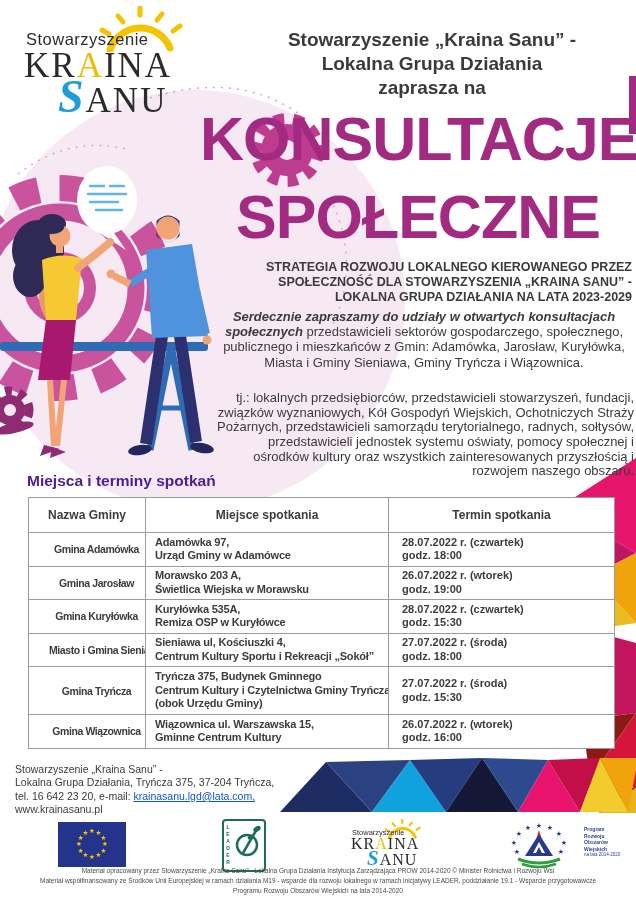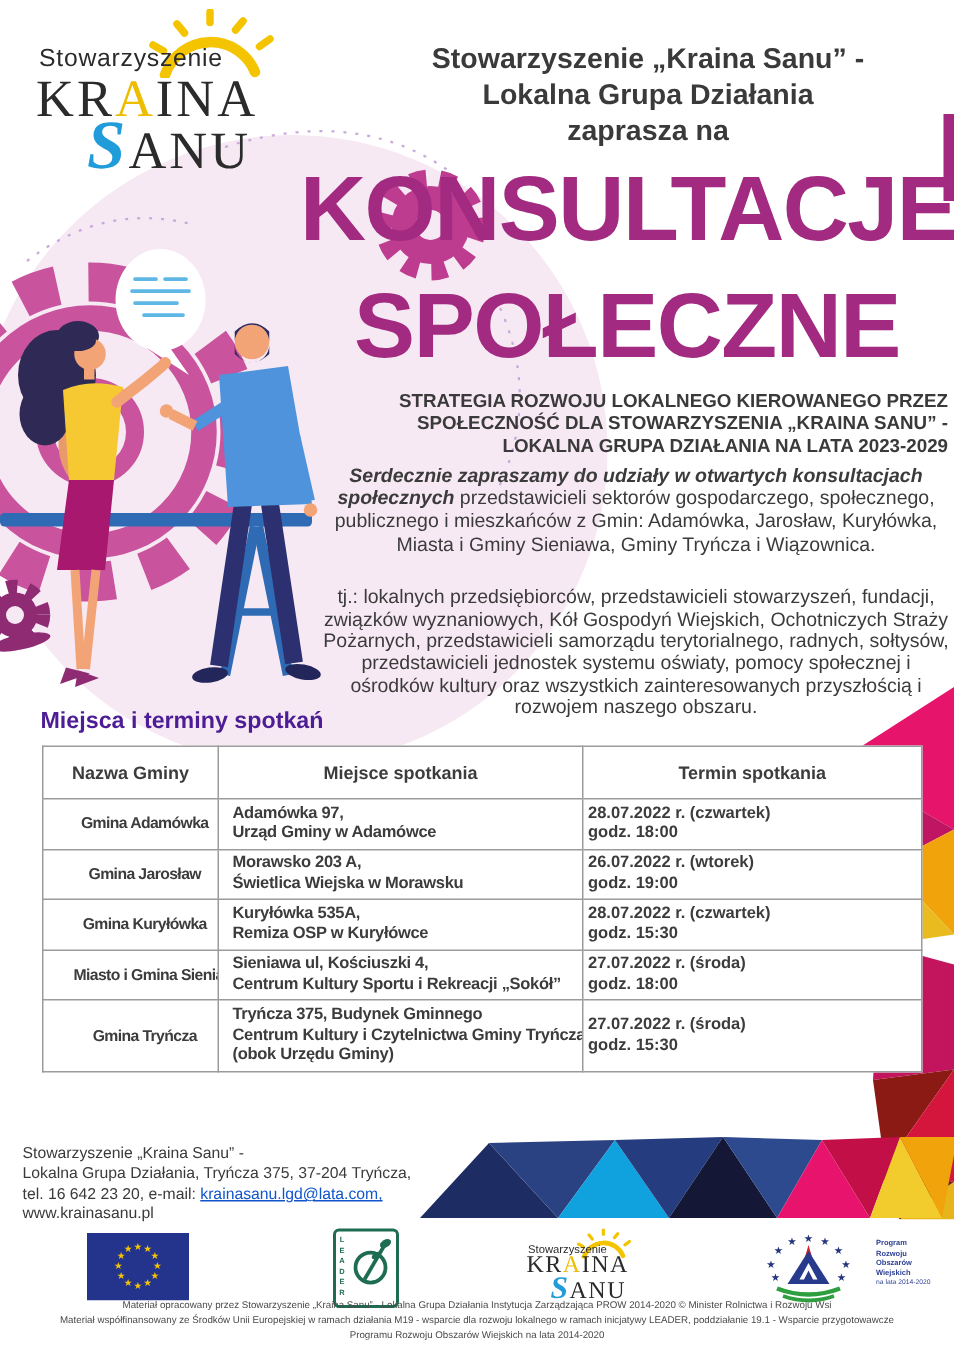--- a/index.html
+++ b/index.html
@@ -22,32 +22,32 @@
 
   
   .title{left:200px;top:100px;width:436px;text-align:center;z-index:4;
          font-weight:700;font-size:61px;line-height:1.28;letter-spacing:-1px;color:#a22a80;}
 
   
   .p-strategy{left:216px;top:260px;width:416px;text-align:right;font-weight:700;
               font-size:12.5px;line-height:1.2;color:#3a3a3a;z-index:4;}
   .p-invite{left:214px;top:309px;width:420px;text-align:center;font-size:13px;line-height:1.17;z-index:4;}
   .p-invite .lead{font-weight:700;font-style:italic;}
-  .p-participants{left:214px;top:391px;width:420px;text-align:center;font-size:13px;line-height:1.13;z-index:4;}
+  .p-participants{left:214px;top:391px;width:420px;text-align:right;font-size:13px;line-height:1.13;z-index:4;}
 
   
   .sched-head{left:27px;top:472px;font-size:15.5px;font-weight:700;color:#4c1d95;z-index:5;}
   table.sched{position:absolute;left:28px;top:497px;width:586px;border-collapse:collapse;
               background:#fff;z-index:5;table-layout:fixed;}
   table.sched th,table.sched td{border:1.5px solid #9b9b9b;vertical-align:middle;
               color:#3c3c3c;font-weight:700;overflow:hidden;margin-left:21px;}
   table.sched th{font-size:12px;text-align:center;height:32px;}
   table.sched td.c1{font-size:10.5px;letter-spacing:-.4px;text-align:center;white-space:nowrap;padding-left:20px;}
   table.sched td.c2{font-size:11px;letter-spacing:-.2px;padding-left:9px;white-space:nowrap;line-height:1.22;}
-  table.sched td.c3{font-size:11px;padding-left:3px;white-space:nowrap;line-height:1.25;}
+  table.sched td.c3{font-size:11px;padding-left:13px;white-space:nowrap;line-height:1.25;}
   tr.h35{height:33.5px;} tr.h50{height:48px;}
 
   
   .contact{left:15px;top:763px;width:310px;font-size:10.5px;line-height:1.28;color:#3a3a3a;z-index:6;}
   .contact a{color:#1155cc;text-decoration:underline;}
   .fineprint{left:0;right:0;top:866px;text-align:center;font-size:6.5px;line-height:1.5;color:#4a4a4a;z-index:6;}
 
   .eu-flag{left:58px;top:822px;z-index:6;}
   .leader{left:222px;top:819px;width:40px;height:49px;border:2.5px solid #1e6c51;border-radius:4px;
           background:#fff;z-index:6;}
@@ -277,20 +277,31 @@
       <tr class="h50">
         <td class="c1">Gmina Tryńcza</td>
         <td class="c2">
             <div>Tryńcza 375, Budynek Gminnego</div>
             <div>Centrum Kultury i Czytelnictwa Gminy Tryńcza</div>
             <div>(obok Urzędu Gminy)</div>
           </td>
         <td class="c3">
             <div>27.07.2022 r. (środa)</div>
             <div>godz. 15:30</div>
+          </td>
+      </tr>
+      <tr class="h35">
+        <td class="c1">Gmina Wiązownica</td>
+        <td class="c2">
+            <div>Wiązownica ul. Warszawska 15,</div>
+            <div>Gminne Centrum Kultury</div>
+          </td>
+        <td class="c3">
+            <div>26.07.2022 r. (wtorek)</div>
+            <div>godz. 16:00</div>
           </td>
       </tr>
     </tbody>
   </table>
 
   <div class="abs contact">
     <div>Stowarzyszenie „Kraina Sanu” -</div>
     <div>Lokalna Grupa Działania, Tryńcza 375, 37-204 Tryńcza,</div>
     <div><span>tel. 16 642 23 20, e-mail: </span><a href="#">krainasanu.lgd@lata.com,</a></div>
     <div>www.krainasanu.pl</div>

